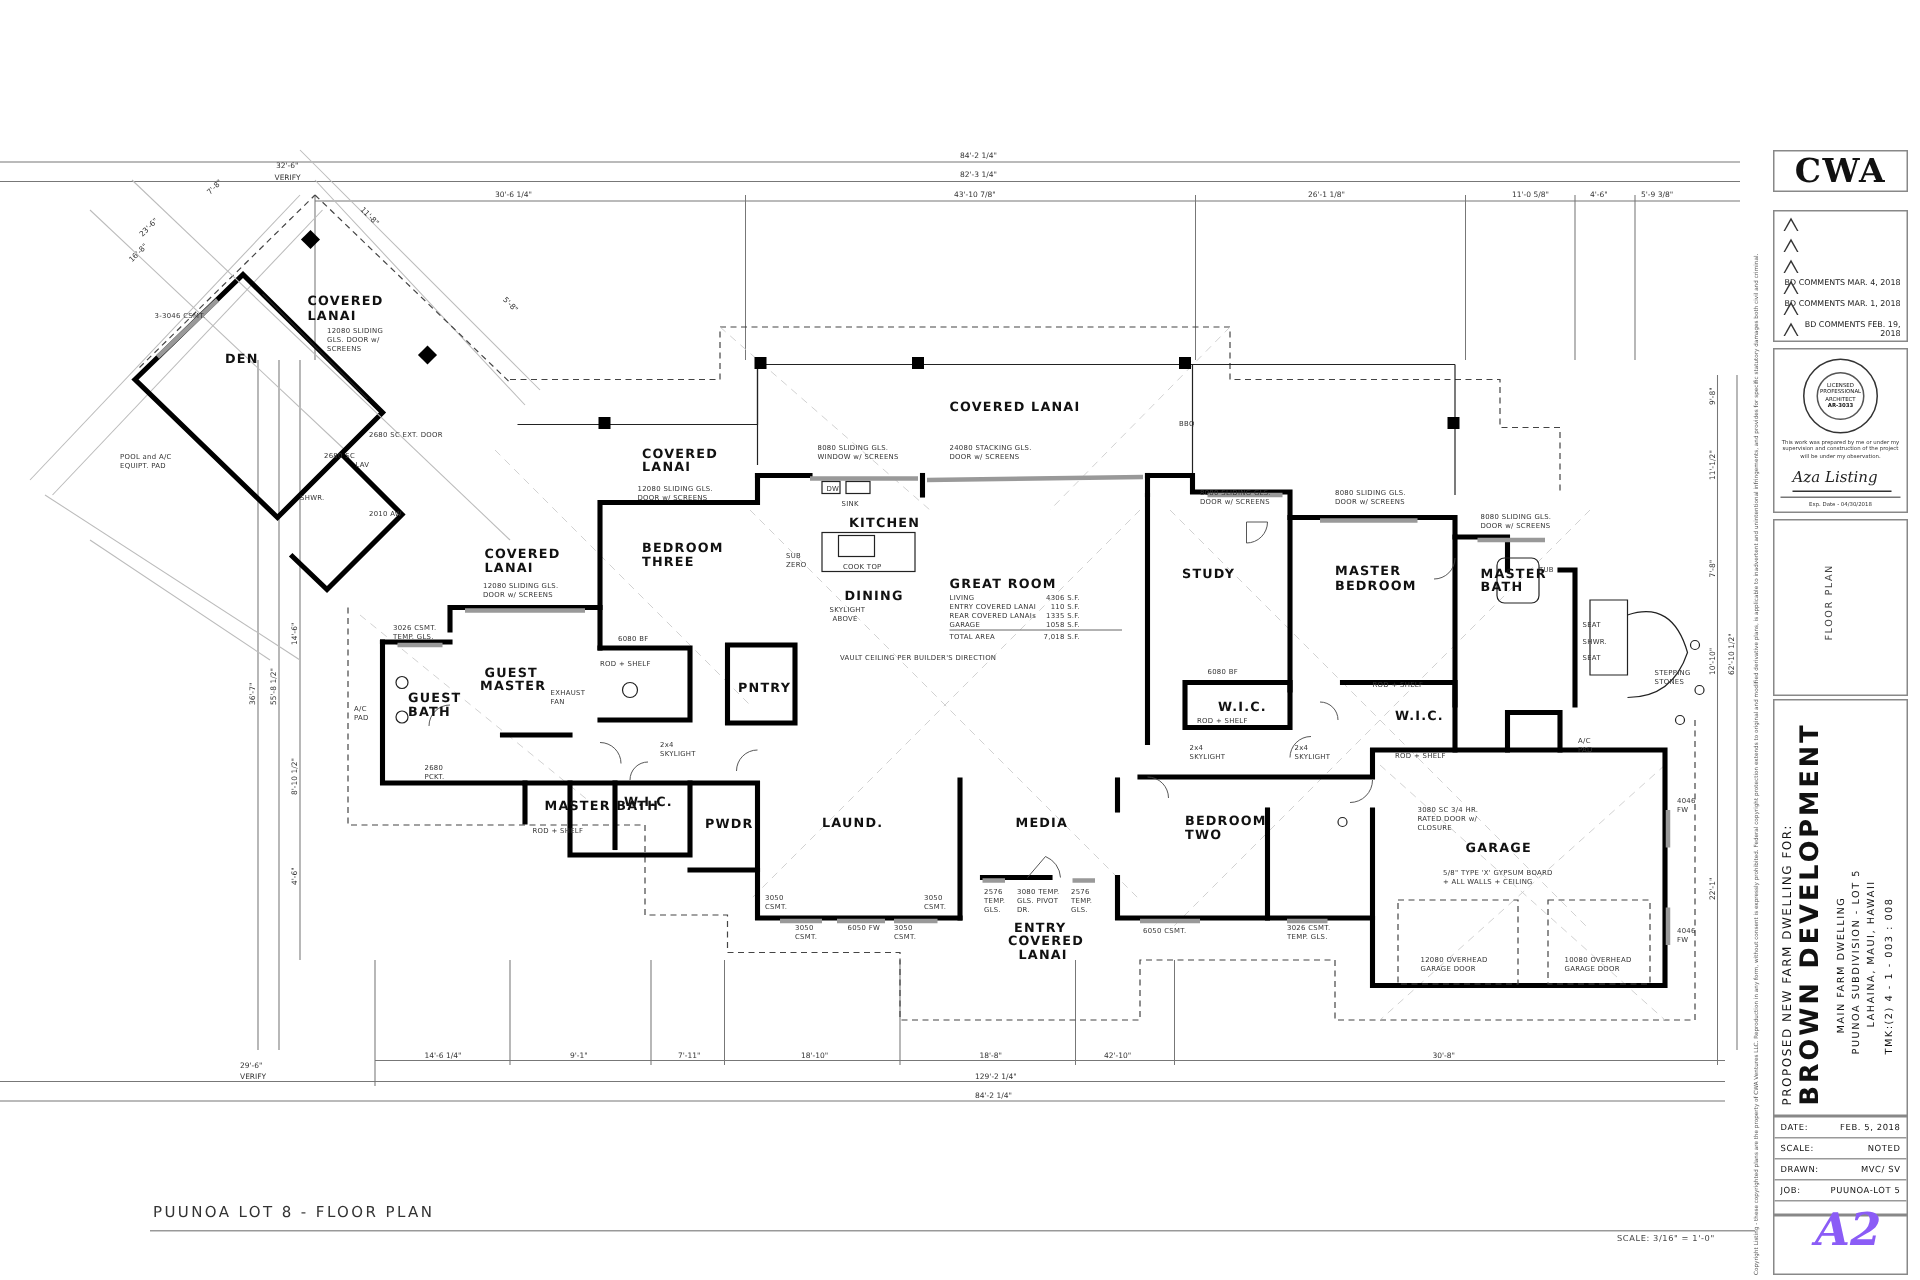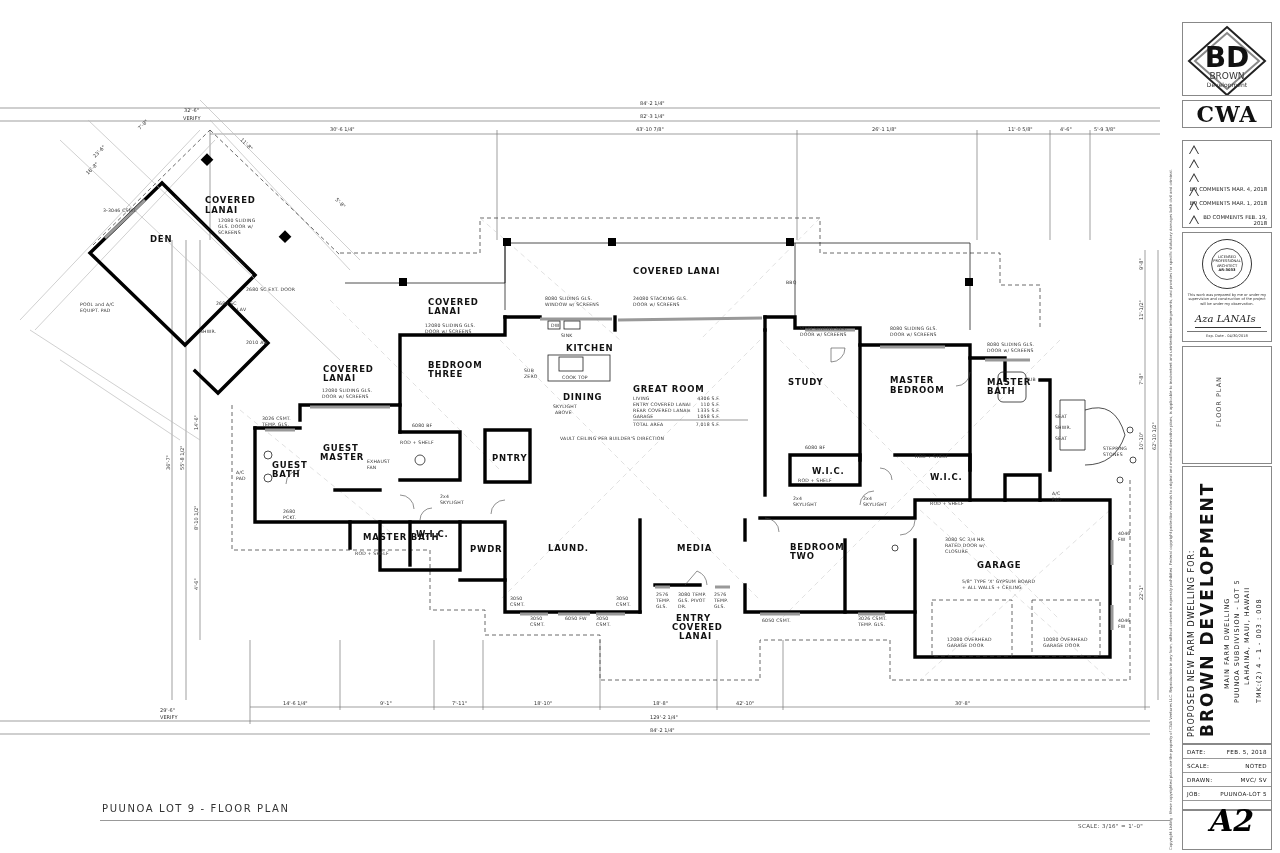--- a/index.html
+++ b/index.html
@@ -32,21 +32,21 @@
   .seal{position:absolute;left:19px;top:6px;width:48px;height:48px;border:1.5px solid #333;border-radius:50%;}
   .seal-in{position:absolute;left:8px;top:8px;width:32px;height:32px;border:1px solid #555;border-radius:50%;font-size:3.6px;text-align:center;line-height:4.4px;box-sizing:border-box;padding-top:6px;}
   .seal-note{position:absolute;left:4px;right:4px;top:60px;font-size:3.6px;line-height:4.4px;text-align:center;color:#333;}
   .sig{position:absolute;left:12px;top:80px;width:66px;height:14px;border-bottom:.8px solid #333;font-family:"DejaVu Serif",serif;font-style:italic;font-size:10px;color:#222;}
   .exp{position:absolute;left:4px;right:4px;top:98px;font-size:3.6px;text-align:center;color:#333;border-top:.6px solid #777;padding-top:2px;}
   .sheet-title-box{top:346px;height:118px;}
   .vert{position:absolute;transform:rotate(-90deg);transform-origin:0 0;white-space:nowrap;}
   .proj-box{top:466px;height:278px;}
   .info-box{top:744px;height:66px;}
   .info-row{height:13px;border-bottom:.7px solid #999;display:flex;justify-content:space-between;align-items:center;font-size:5.6px;padding:0 4px;letter-spacing:.4px;}
-  .sheetnum{position:absolute;left:1210px;top:803px;font-family:"DejaVu Serif",serif;font-size:30px;font-style:italic;font-weight:bold;color:#000000;}
+  .sheetnum{position:absolute;left:1210px;top:803px;font-family:"DejaVu Serif",serif;font-size:30px;font-style:italic;font-weight:bold;color:#8b5cf6;}
   .copyright{position:absolute;left:1168px;top:850px;transform:rotate(-90deg);transform-origin:0 0;font-size:3.8px;color:#555;white-space:nowrap;width:848px;}
   .plan-title{position:absolute;left:102px;top:803px;font-size:10px;letter-spacing:1.6px;color:#333;}
   .plan-rule{position:absolute;left:100px;top:820px;width:1070px;border-top:1px solid #999;}
   .scale{position:absolute;left:1078px;top:823px;font-size:5.5px;color:#444;letter-spacing:.4px;}
 </style>
 </head>
 <body>
 
 <div class="sheet">
 <svg width="1170" height="853" viewBox="0 0 1170 853" style="position:absolute;left:0;top:0;">
@@ -411,34 +411,25 @@
     <text class="sm" x="720" y="412" text-anchor="end">1335 S.F.</text>
     <text class="sm" x="633" y="418">GARAGE</text>
     <text class="sm" x="720" y="418" text-anchor="end">1058 S.F.</text>
     <line x1="633" y1="420" x2="748" y2="420" stroke="#555" stroke-width=".6"></line>
     <text class="sm" x="633" y="426">TOTAL AREA</text>
     <text class="sm" x="720" y="426" text-anchor="end">7,018 S.F.</text>
   </g>
 </svg>
 </div>
 
-<div class="plan-title">PUUNOA LOT 9 - FLOOR PLAN</div>
+<div class="plan-title">PUUNOA LOT 8 - FLOOR PLAN</div>
 <div class="plan-rule"></div>
 <div class="scale">SCALE: 3/16" = 1'-0"</div>
 
 <div class="tb">
-  <div class="tb-box logo-box">
-    <svg width="88" height="72" viewBox="0 0 88 72">
-      <polygon points="44,4 82,38 44,72 6,38" fill="none" stroke="#222" stroke-width="2"></polygon>
-      <polygon points="44,10 76,38 44,66 12,38" fill="none" stroke="#888" stroke-width="2"></polygon>
-      <text x="44" y="44" text-anchor="middle" font-size="28" font-weight="bold" fill="#111">BD</text>
-      <text x="44" y="56" text-anchor="middle" font-size="9" fill="#333">BROWN</text>
-      <text x="44" y="64" text-anchor="middle" font-size="6" fill="#333">Development</text>
-    </svg>
-  </div>
   <div class="tb-box cwa-box">
     <span class="cwa">CWA</span>
   </div>
   <div class="tb-box rev-box">
     <div class="rev" style="top:3px">
         <span class="tri"></span>
       </div>
     <div class="rev" style="top:17px">
         <span class="tri"></span>
       </div>
@@ -447,21 +438,21 @@
       </div>
     <div class="rev" style="top:45px"><span class="tri"></span><span>BD COMMENTS MAR. 4, 2018</span></div>
     <div class="rev" style="top:59px"><span class="tri"></span><span>BD COMMENTS MAR. 1, 2018</span></div>
     <div class="rev" style="top:73px"><span class="tri"></span><span>BD COMMENTS FEB. 19, 2018</span></div>
   </div>
   <div class="tb-box seal-box">
     <div class="seal">
       <div class="seal-in"><span>LICENSED PROFESSIONAL ARCHITECT</span><br><b>AR-3033</b></div>
     </div>
     <div class="seal-note">This work was prepared by me or under my supervision and construction of the project will be under my observation.</div>
-    <div class="sig">Aza LANAIs</div>
+    <div class="sig">Aza Listing</div>
     <div class="exp">Exp. Date - 04/30/2018</div>
   </div>
   <div class="tb-box sheet-title-box">
     <div class="vert" style="left:32px;top:80px;font-size:6.5px;letter-spacing:1px;color:#444;">FLOOR PLAN</div>
   </div>
   <div class="tb-box proj-box">
     <div class="vert" style="left:4px;top:270px;font-size:8px;letter-spacing:1px;">PROPOSED NEW FARM DWELLING FOR:</div>
     <div class="vert" style="left:14px;top:270px;font-size:17px;letter-spacing:2px;font-weight:bold;">BROWN DEVELOPMENT</div>
     <div class="vert" style="left:40px;top:222px;font-size:6.5px;letter-spacing:1px;">MAIN FARM DWELLING</div>
     <div class="vert" style="left:50px;top:236px;font-size:6.5px;letter-spacing:1px;">PUUNOA SUBDIVISION - LOT 5</div>

